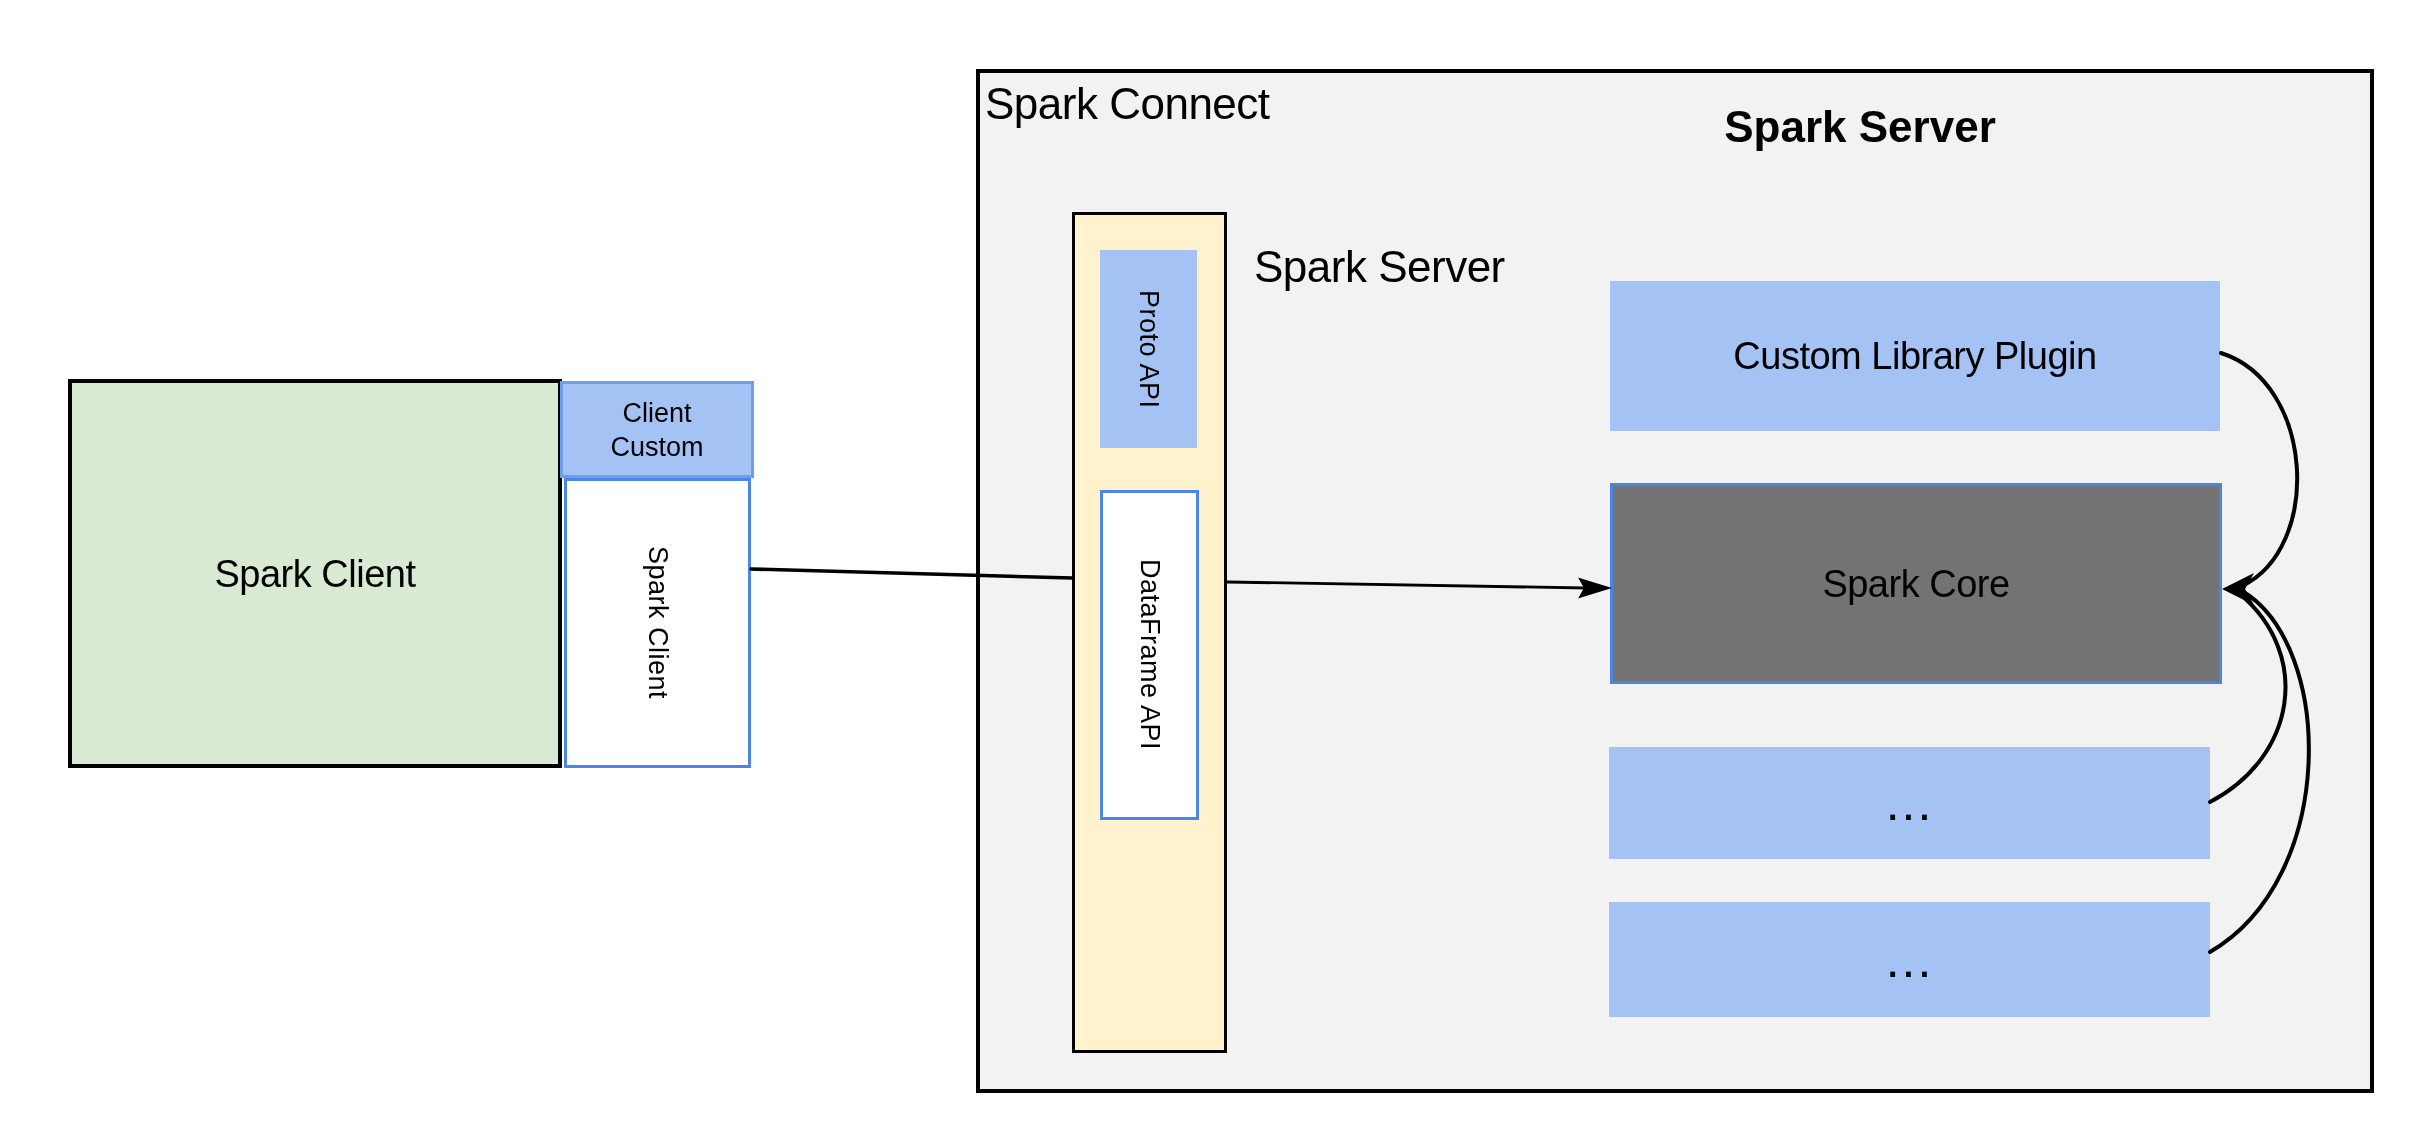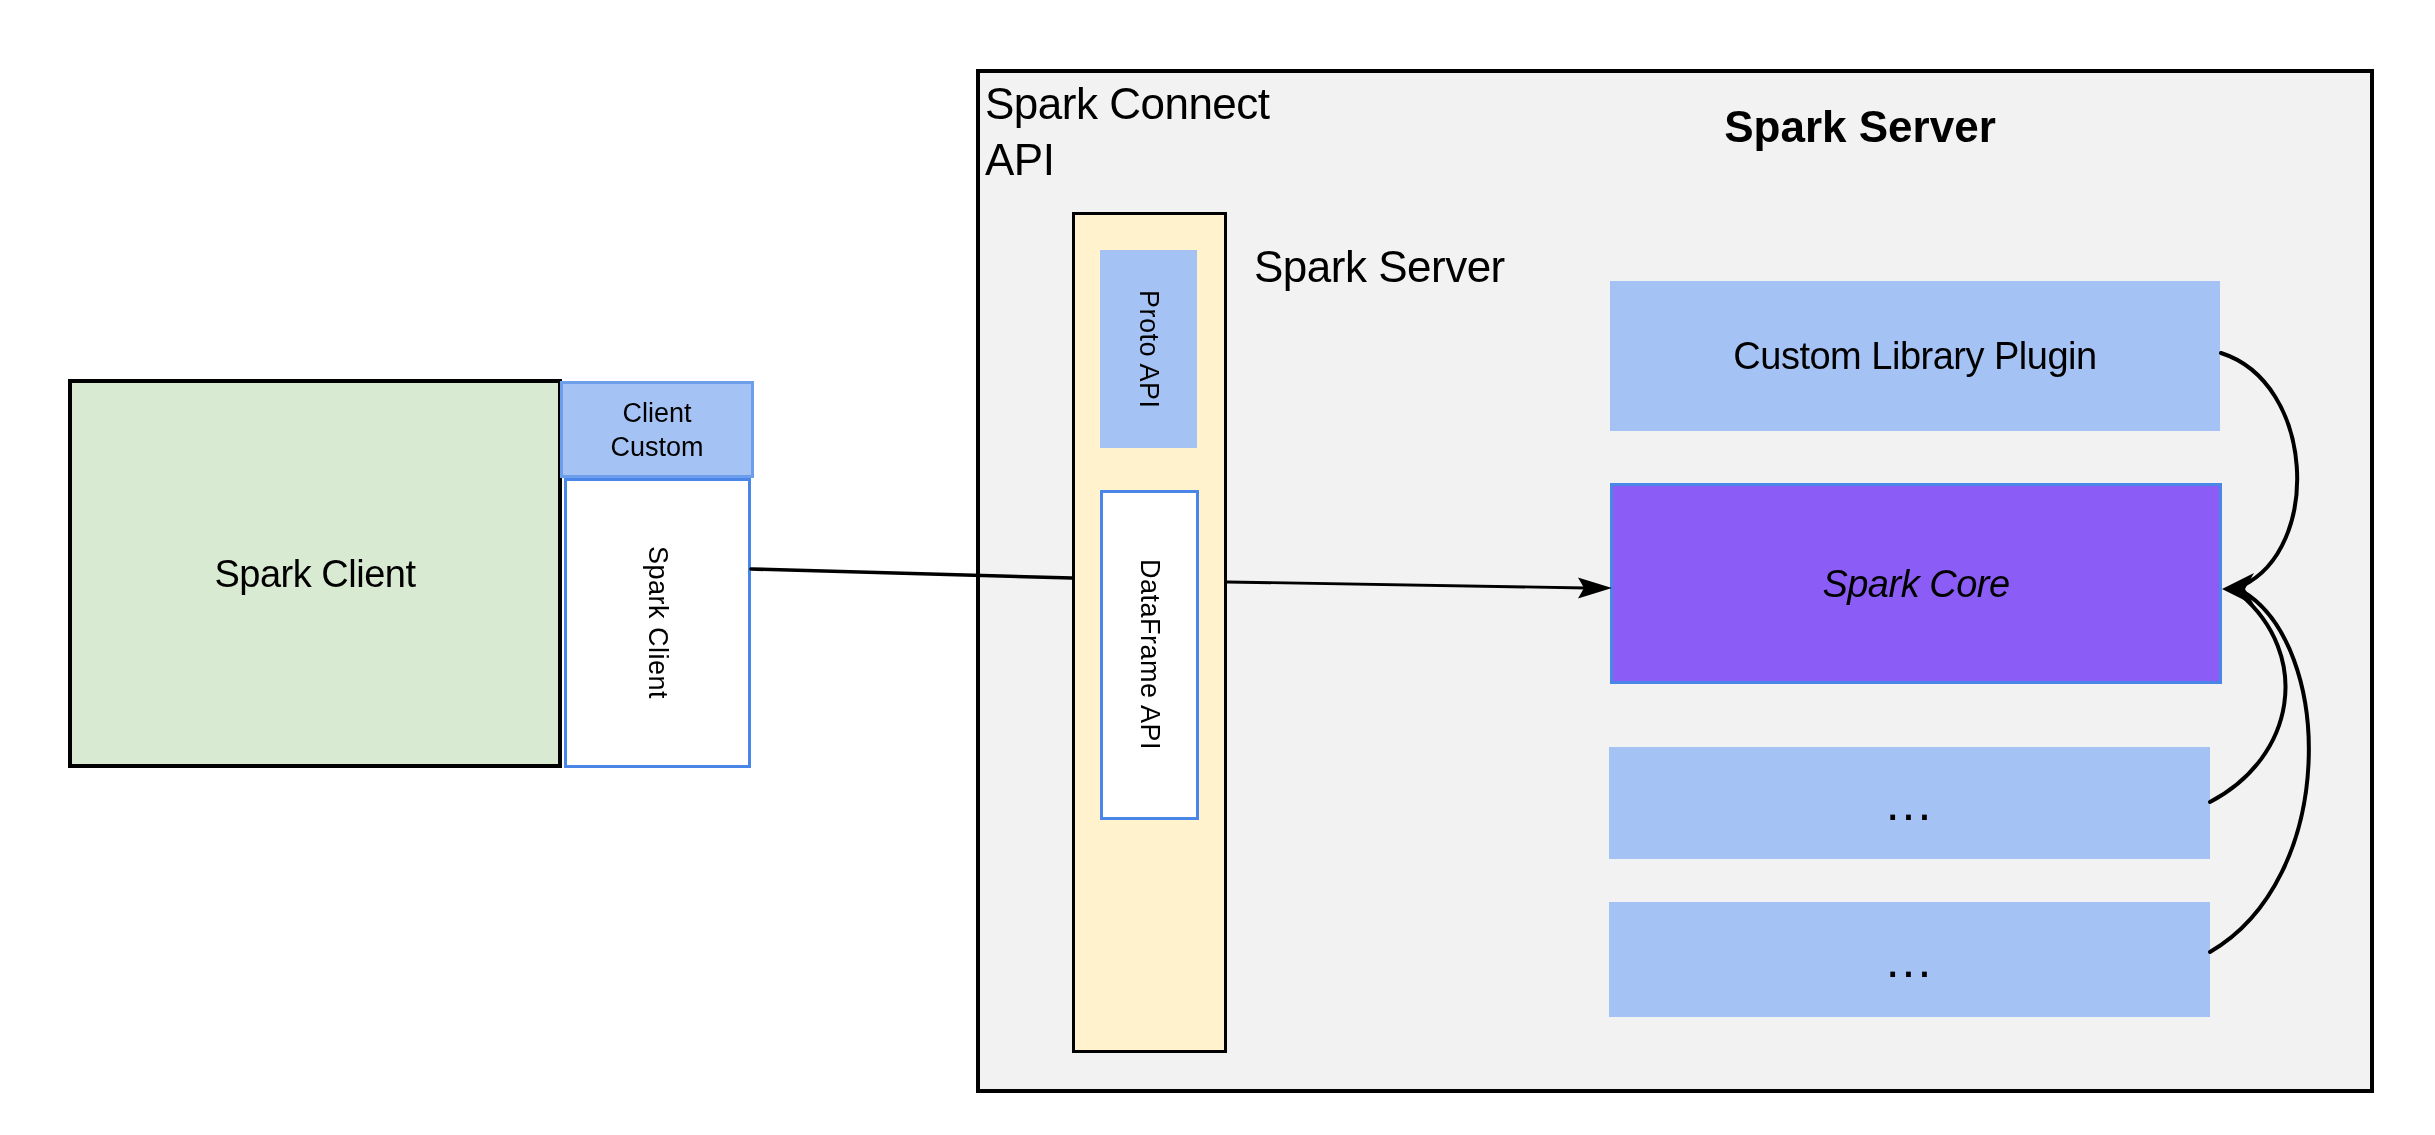--- a/index.html
+++ b/index.html
@@ -44,41 +44,40 @@
     background:var(--blue_fill);z-index:2;}
   .dataframe-box{left:1100px;top:490px;width:99px;height:330px;
     background:#ffffff;border:3px solid var(--white_box_border);z-index:2;}
   .library-label{left:1254px;top:240px;width:420px;text-align:left;
     font-size:44px;line-height:53px;letter-spacing:-0.5px;z-index:2;}
 
   
   .plugin-box{left:1610px;top:281px;width:610px;height:150px;
     background:var(--blue_fill);z-index:1;}
   .core-box{left:1610px;top:483px;width:612px;height:201px;
-    background:#8b5cf6;border:3px solid var(--white_box_border);z-index:1;font-style:italic;}
+    background:#737373;border:3px solid var(--white_box_border);z-index:1;}
   .module-box-1{left:1609px;top:747px;width:601px;height:112px;
     background:var(--blue_fill);z-index:1;}
   .module-box-2{left:1609px;top:902px;width:601px;height:115px;
     background:var(--blue_fill);z-index:1;}
   .ellipsis{font-size:50px;letter-spacing:2px;}
 
   svg.connectors{position:absolute;left:0;top:0;z-index:3;pointer-events:none;}
   svg.connectors path, svg.connectors line{stroke:var(--outline);fill:none;stroke-linecap:round;}
   svg.connectors polygon{fill:var(--outline);stroke:none;}
 </style>
 </head>
 <body>
 
 <div>
 
   <div class="box gray-box"></div>
 
   <div class="abs connect-title mid-label">
     <div>Spark Connect</div>
-    <div>API</div>
   </div>
 
   <div class="abs server-title">Spark Server</div>
 
   <div class="box green-box big-label">
     <div>Spark Client</div>
   </div>
 
   <div class="box package-box small-label">
     <div>Client</div>

